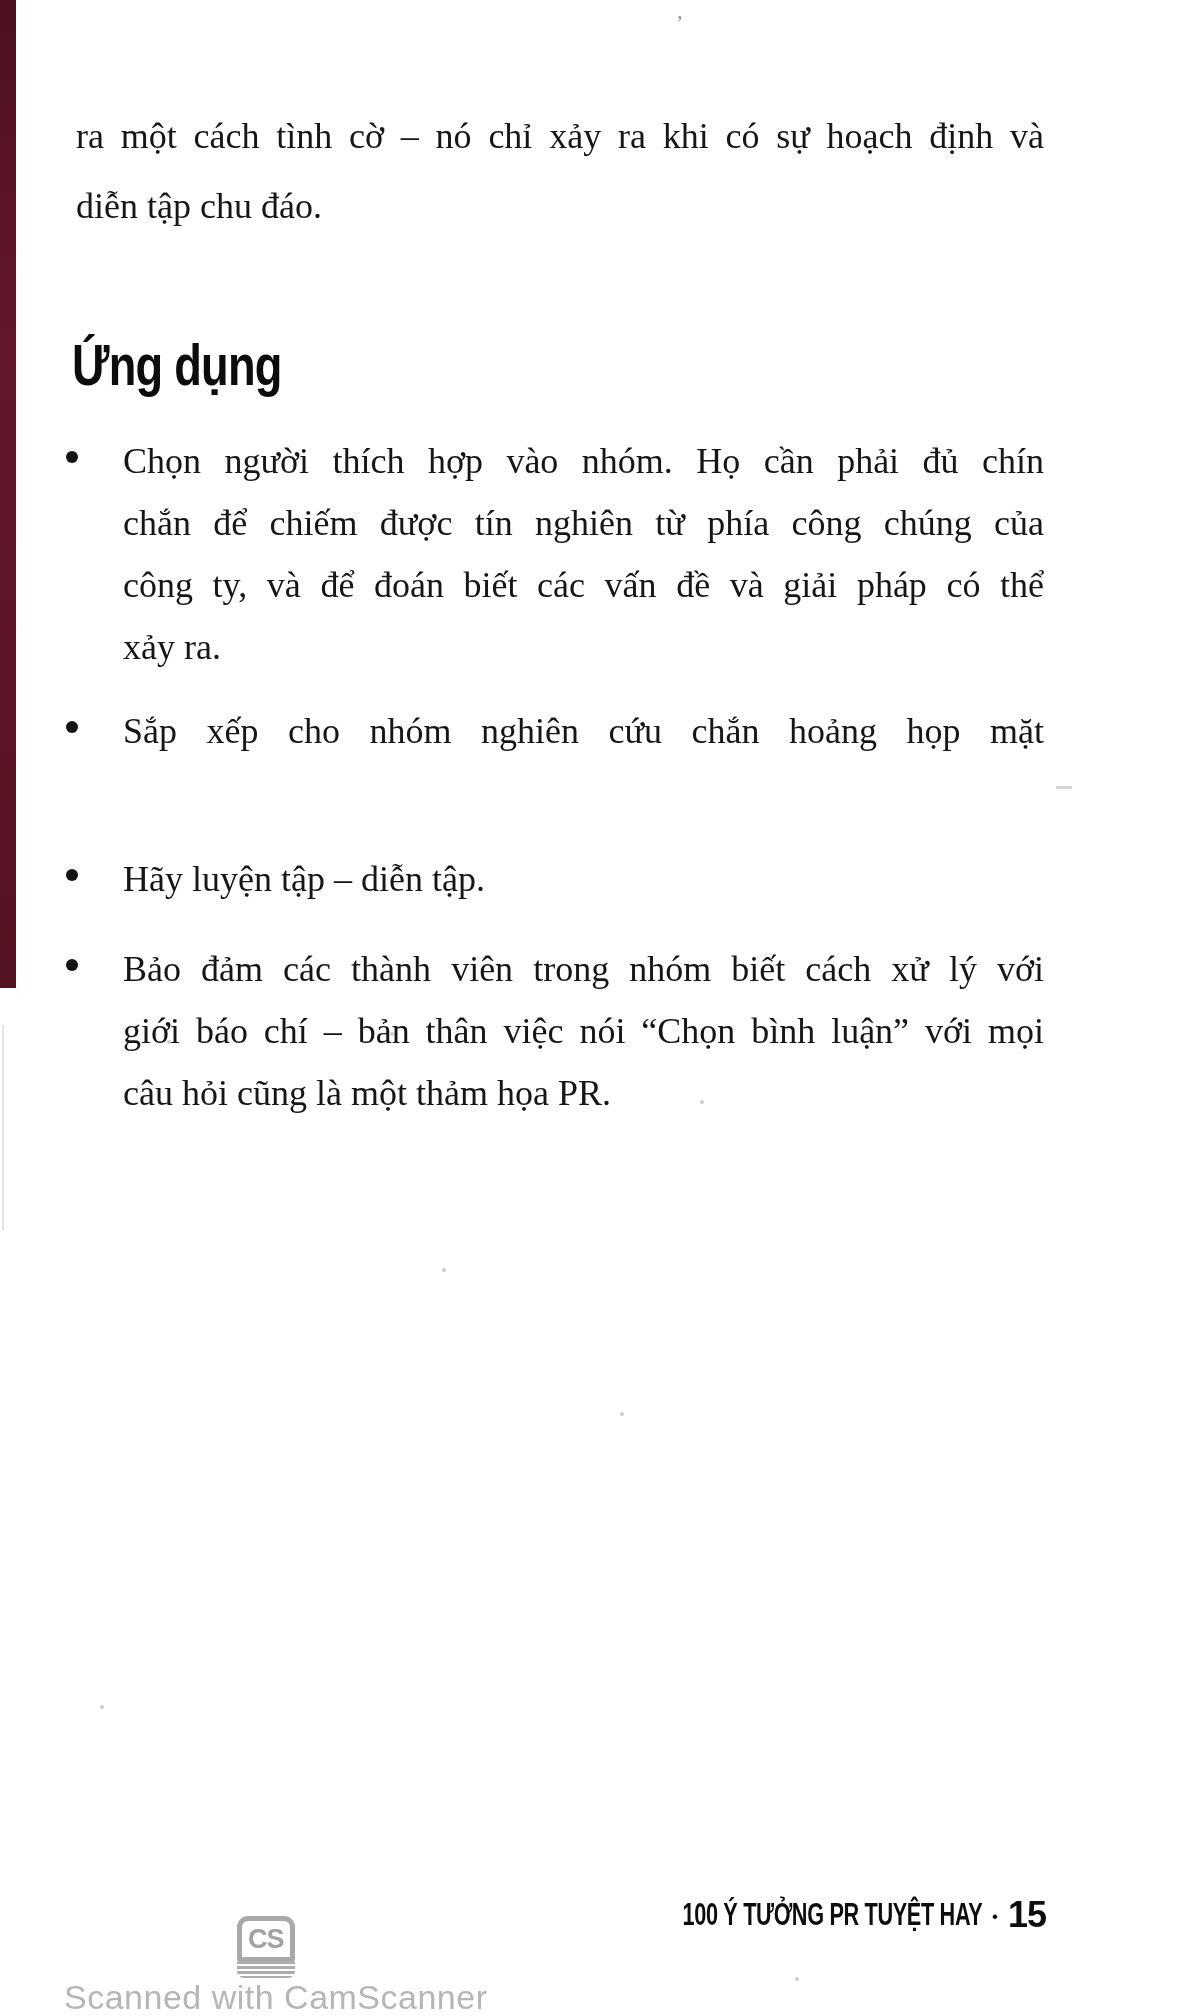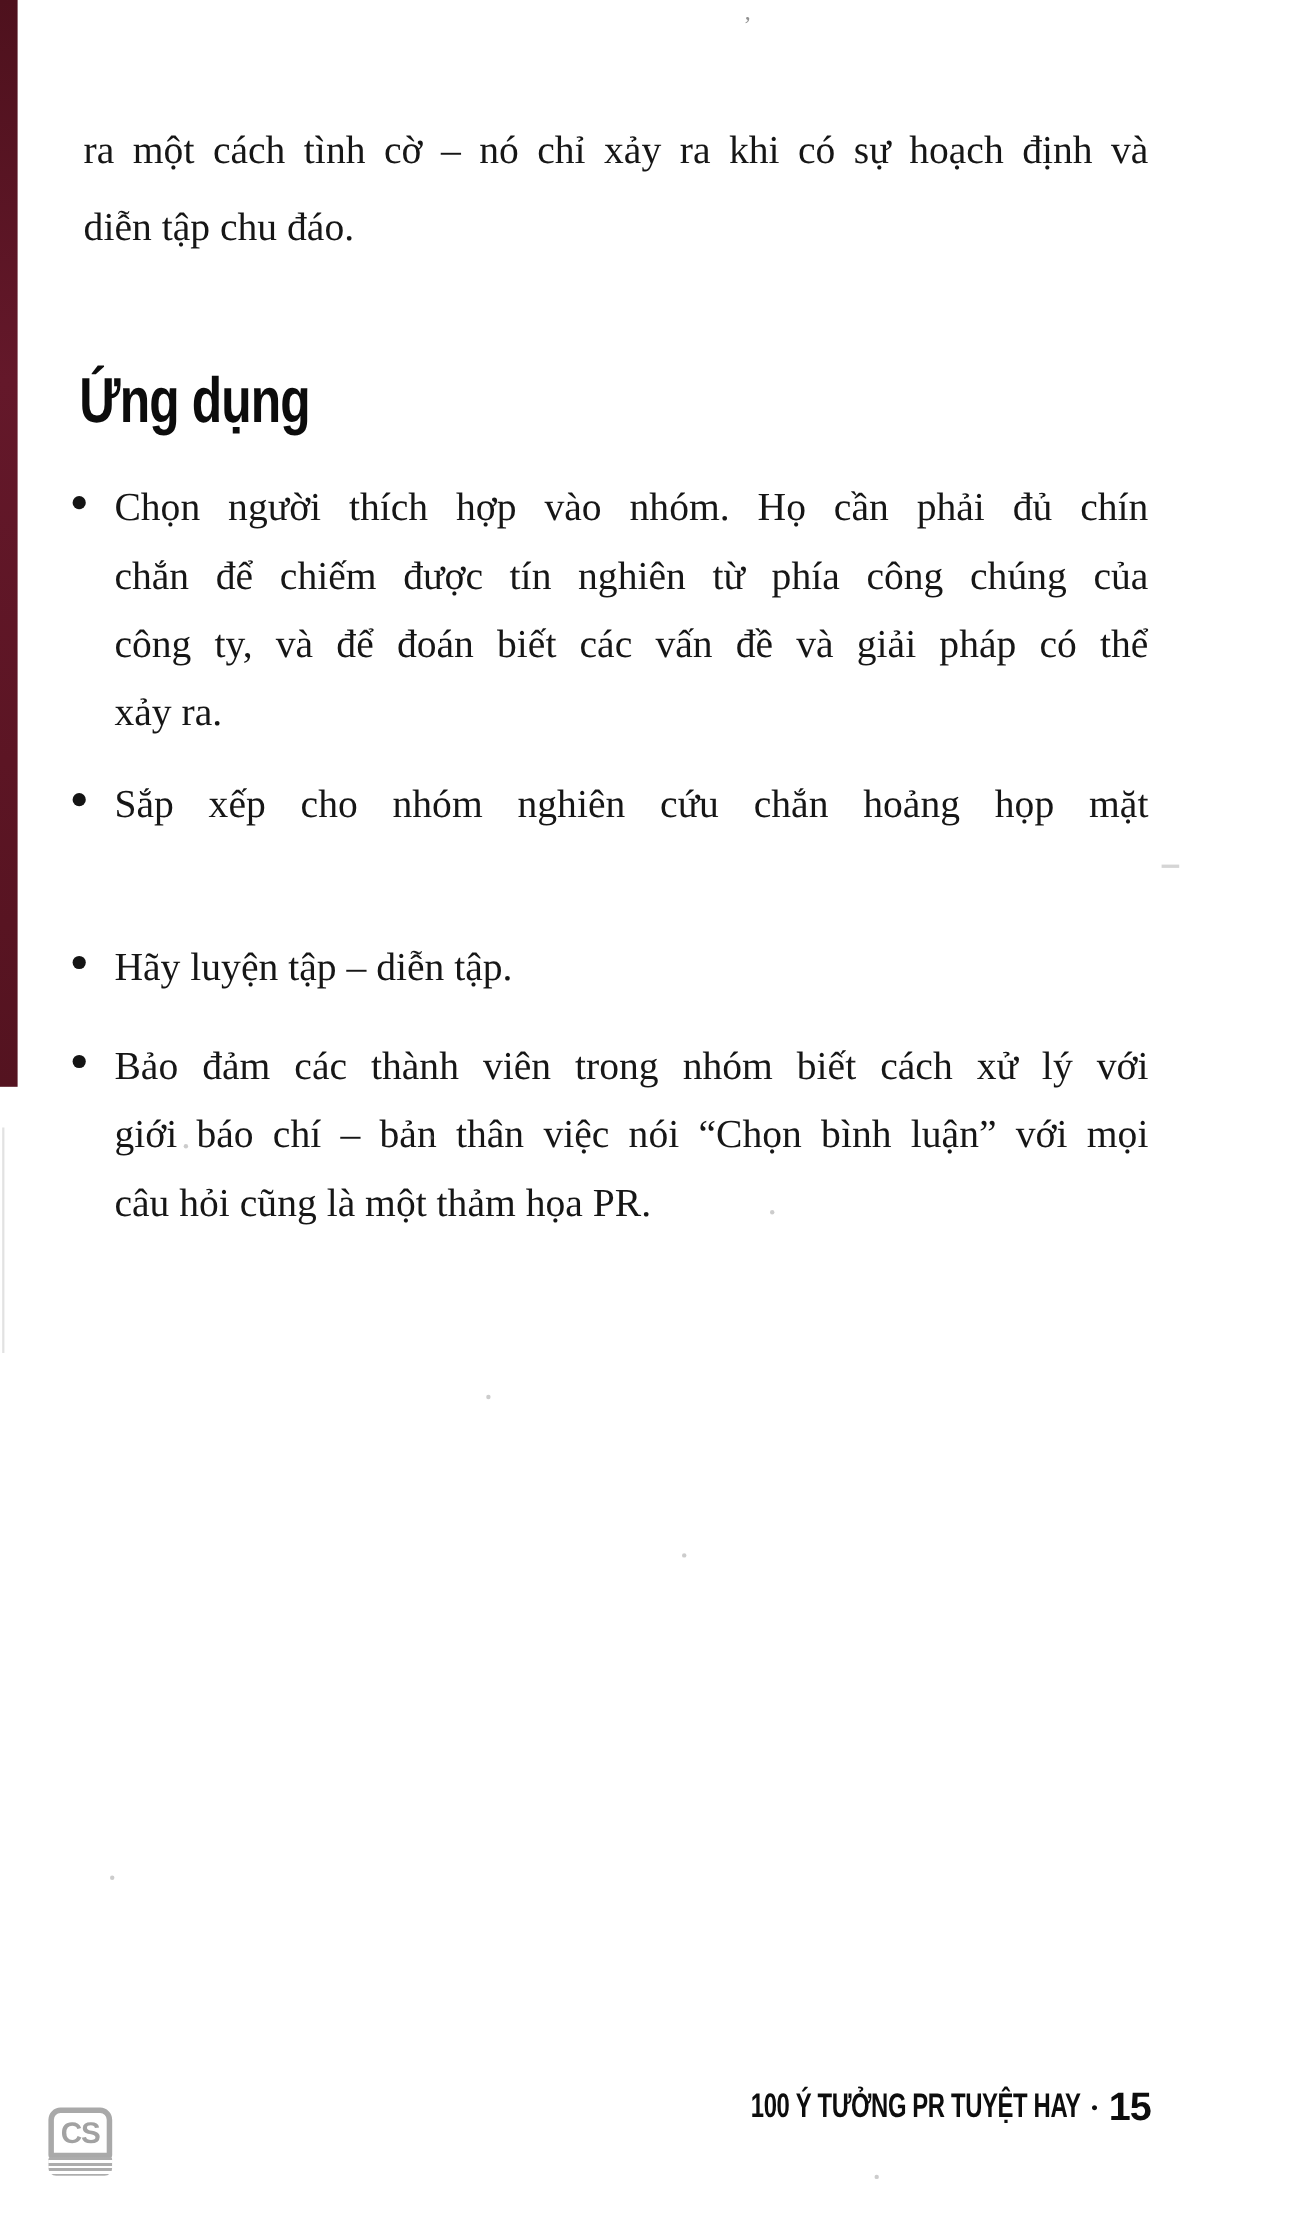--- a/index.html
+++ b/index.html
@@ -39,21 +39,21 @@
     font-family: "Liberation Sans", sans-serif;
     font-weight: bold; font-size: 58px; color: #0c0c0c;
     letter-spacing: -1px;
     transform: scaleX(0.78); transform-origin: left center;
     white-space: nowrap;
   }
 
   
   .bullet {
     position: absolute; left: 66px; width: 978px;
-    display: flex; align-items: flex-start;
+    display: flex; align-items: flex-start; gap: 19px;
   }
   .bullet .dot {
     flex: none; width: 12px; height: 12px; border-radius: 50%;
     background: #141414; margin-top: 21px;
   }
   .bullet .content {
     margin-left: 26px; flex: 1;
     font-size: 36px; line-height: 62px; color: #161616;
   }
   .b1 { top: 430px; }
@@ -185,15 +185,16 @@
     <span class="folio-title">100 Ý TƯỞNG PR TUYỆT HAY</span>
     <span class="folio-sep">•</span>
     <span class="folio-num">15</span>
   </div>
 
   <div class="watermark">
     <div class="cs-logo">
       <div class="cs-box">CS</div>
       <div class="cs-base"></div>
     </div>
+    <div class="cs-label">Scanned with CamScanner</div>
   </div>
 
 </div>
 
 </body></html>

